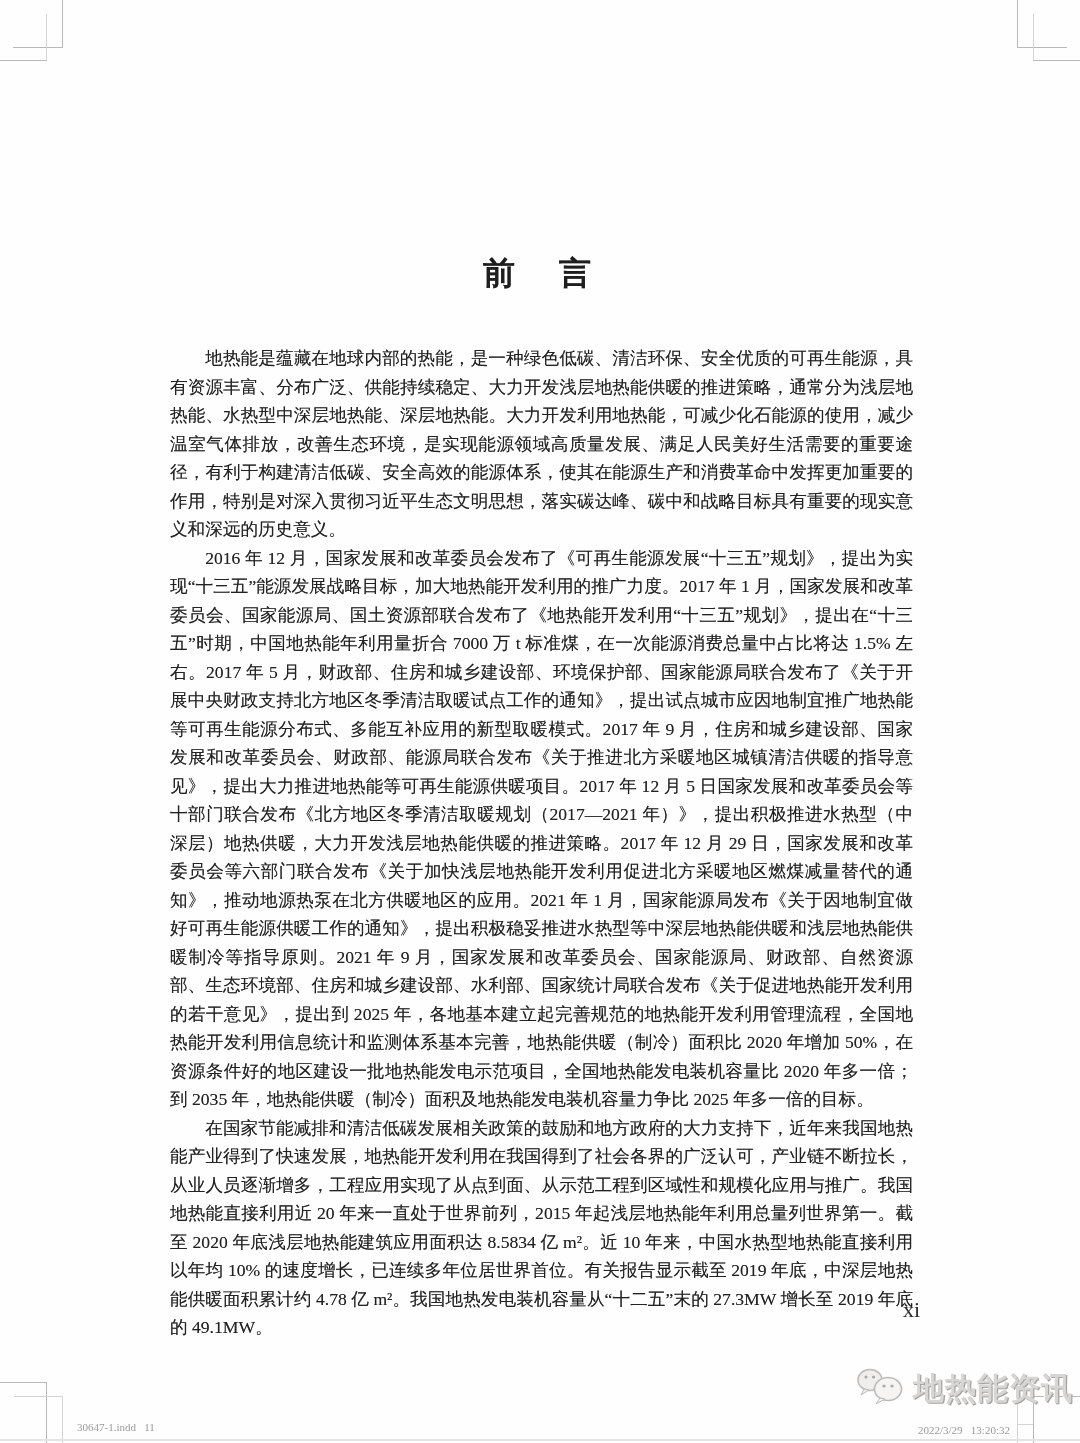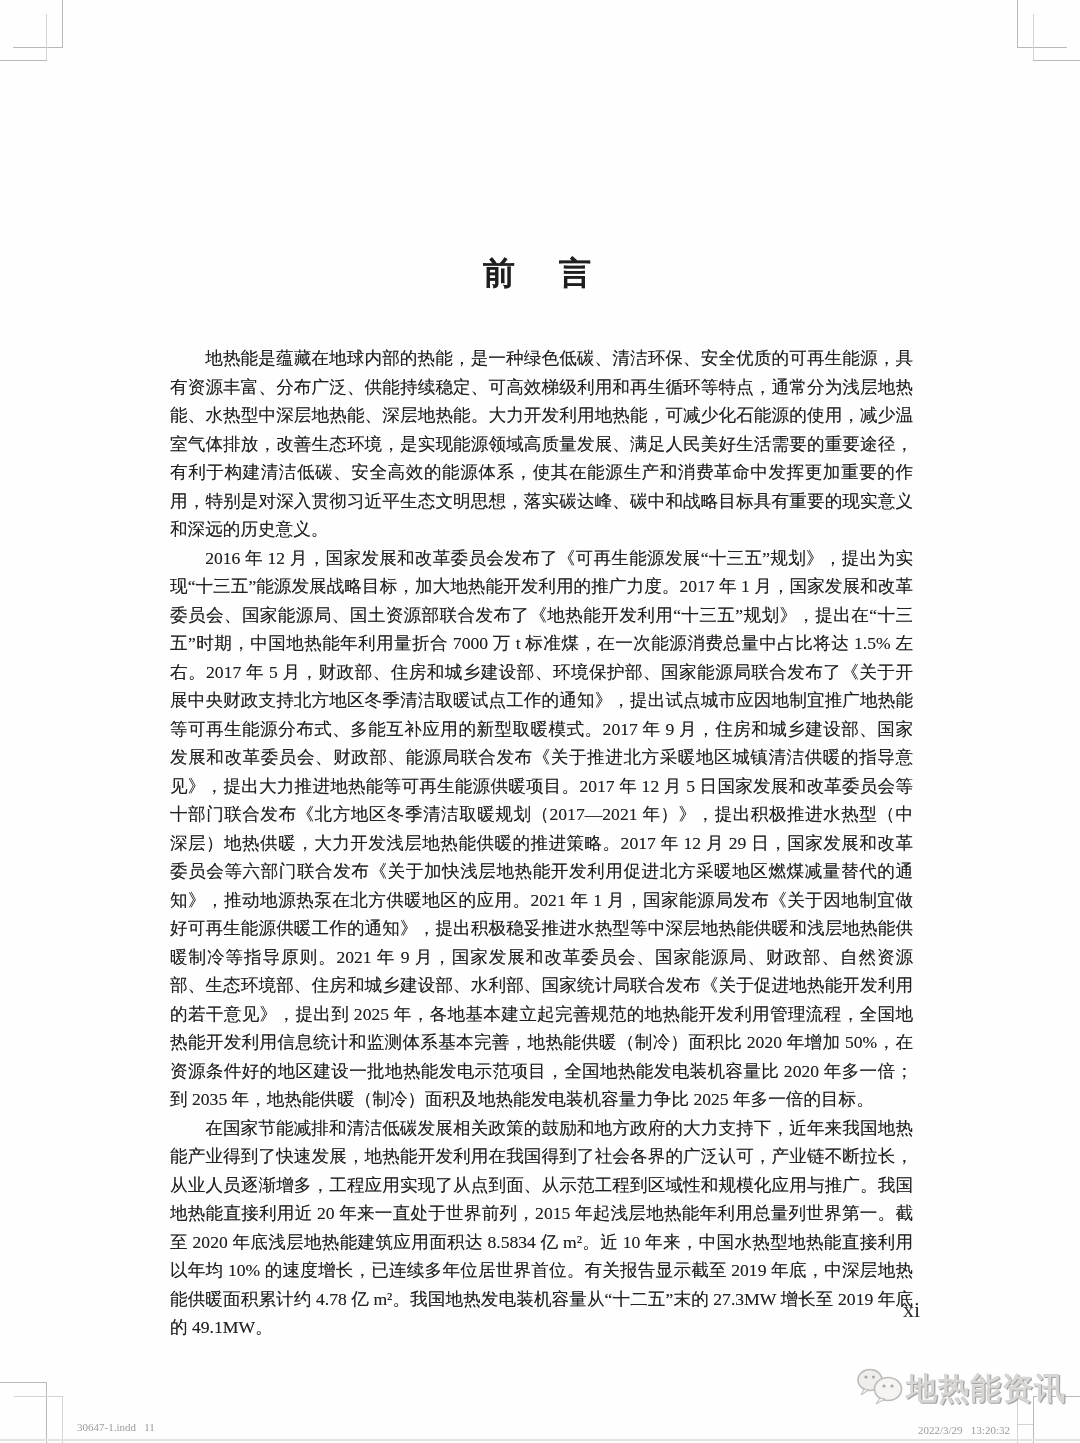--- a/index.html
+++ b/index.html
@@ -48,20 +48,21 @@
     font-family: Liberation Serif, serif;
     white-space: pre;
   }
   .slug-left  { left: 77px;  top: 1421px; }
   .slug-right { left: 918px; top: 1424px; }
   .watermark {
     position: absolute;
     left: 856px; top: 1366px;
     display: flex;
     align-items: center;
+    gap: 7px;
   }
   .watermark-label {
     font-size: 31px;
     font-weight: bold;
     letter-spacing: 1px;
     font-family: "Liberation Sans", "DejaVu Sans", sans-serif;
     color: #d7d6d5;
     text-shadow: 1.3px 1.3px 0 #a5a4a3, -1px -1px 0 #ffffff;
   }
   .crop { position: absolute; background: #b9b9b9; }
@@ -96,21 +97,21 @@
 
     <div class="crop" style="left:1033px; top:1396px; width:47px; height:1px;"></div>
     <div class="crop" style="left:1033px; top:1396px; width:1px; height:47px;"></div>
     <div class="crop light" style="left:1017px; top:1377px; width:1px; height:66px;"></div>
     <div class="crop light" style="left:1017px; top:1424px; width:16px; height:1px;"></div>
   </div>
 
   <div class="preface-title">前　言</div>
 
   <div class="body-text">
-    <p>地热能是蕴藏在地球内部的热能，是一种绿色低碳、清洁环保、安全优质的可再生能源，具有资源丰富、分布广泛、供能持续稳定、可高效梯级利用和再生循环等特点，通常分为浅层地热能、水热型中深层地热能、深层地热能。大力开发利用地热能，可减少化石能源的使用，减少温室气体排放，改善生态环境，是实现能源领域高质量发展、满足人民美好生活需要的重要途径，有利于构建清洁低碳、安全高效的能源体系，使其在能源生产和消费革命中发挥更加重要的作用，特别是对深入贯彻习近平生态文明思想，落实碳达峰、碳中和战略目标具有重要的现实意义和深远的历史意义。</p>
+    <p>地热能是蕴藏在地球内部的热能，是一种绿色低碳、清洁环保、安全优质的可再生能源，具有资源丰富、分布广泛、供能持续稳定、大力开发浅层地热能供暖的推进策略，通常分为浅层地热能、水热型中深层地热能、深层地热能。大力开发利用地热能，可减少化石能源的使用，减少温室气体排放，改善生态环境，是实现能源领域高质量发展、满足人民美好生活需要的重要途径，有利于构建清洁低碳、安全高效的能源体系，使其在能源生产和消费革命中发挥更加重要的作用，特别是对深入贯彻习近平生态文明思想，落实碳达峰、碳中和战略目标具有重要的现实意义和深远的历史意义。</p>
     <p>2016 年 12 月，国家发展和改革委员会发布了《可再生能源发展“十三五”规划》，提出为实现“十三五”能源发展战略目标，加大地热能开发利用的推广力度。2017 年 1 月，国家发展和改革委员会、国家能源局、国土资源部联合发布了《地热能开发利用“十三五”规划》，提出在“十三五”时期，中国地热能年利用量折合 7000 万 t 标准煤，在一次能源消费总量中占比将达 1.5% 左右。2017 年 5 月，财政部、住房和城乡建设部、环境保护部、国家能源局联合发布了《关于开展中央财政支持北方地区冬季清洁取暖试点工作的通知》，提出试点城市应因地制宜推广地热能等可再生能源分布式、多能互补应用的新型取暖模式。2017 年 9 月，住房和城乡建设部、国家发展和改革委员会、财政部、能源局联合发布《关于推进北方采暖地区城镇清洁供暖的指导意见》，提出大力推进地热能等可再生能源供暖项目。2017 年 12 月 5 日国家发展和改革委员会等十部门联合发布《北方地区冬季清洁取暖规划（2017—2021 年）》，提出积极推进水热型（中深层）地热供暖，大力开发浅层地热能供暖的推进策略。2017 年 12 月 29 日，国家发展和改革委员会等六部门联合发布《关于加快浅层地热能开发利用促进北方采暖地区燃煤减量替代的通知》，推动地源热泵在北方供暖地区的应用。2021 年 1 月，国家能源局发布《关于因地制宜做好可再生能源供暖工作的通知》，提出积极稳妥推进水热型等中深层地热能供暖和浅层地热能供暖制冷等指导原则。2021 年 9 月，国家发展和改革委员会、国家能源局、财政部、自然资源部、生态环境部、住房和城乡建设部、水利部、国家统计局联合发布《关于促进地热能开发利用的若干意见》，提出到 2025 年，各地基本建立起完善规范的地热能开发利用管理流程，全国地热能开发利用信息统计和监测体系基本完善，地热能供暖（制冷）面积比 2020 年增加 50%，在资源条件好的地区建设一批地热能发电示范项目，全国地热能发电装机容量比 2020 年多一倍；到 2035 年，地热能供暖（制冷）面积及地热能发电装机容量力争比 2025 年多一倍的目标。</p>
     <p>在国家节能减排和清洁低碳发展相关政策的鼓励和地方政府的大力支持下，近年来我国地热能产业得到了快速发展，地热能开发利用在我国得到了社会各界的广泛认可，产业链不断拉长，从业人员逐渐增多，工程应用实现了从点到面、从示范工程到区域性和规模化应用与推广。我国地热能直接利用近 20 年来一直处于世界前列，2015 年起浅层地热能年利用总量列世界第一。截至 2020 年底浅层地热能建筑应用面积达 8.5834 亿 m²。近 10 年来，中国水热型地热能直接利用以年均 10% 的速度增长，已连续多年位居世界首位。有关报告显示截至 2019 年底，中深层地热能供暖面积累计约 4.78 亿 m²。我国地热发电装机容量从“十二五”末的 27.3MW 增长至 2019 年底的 49.1MW。</p>
   </div>
 
   <div class="page-number">xi</div>
 
   <div class="print-slug slug-left">30647-1.indd   11</div>
   <div class="print-slug slug-right">2022/3/29   13:20:32</div>
 
   <div class="watermark">

